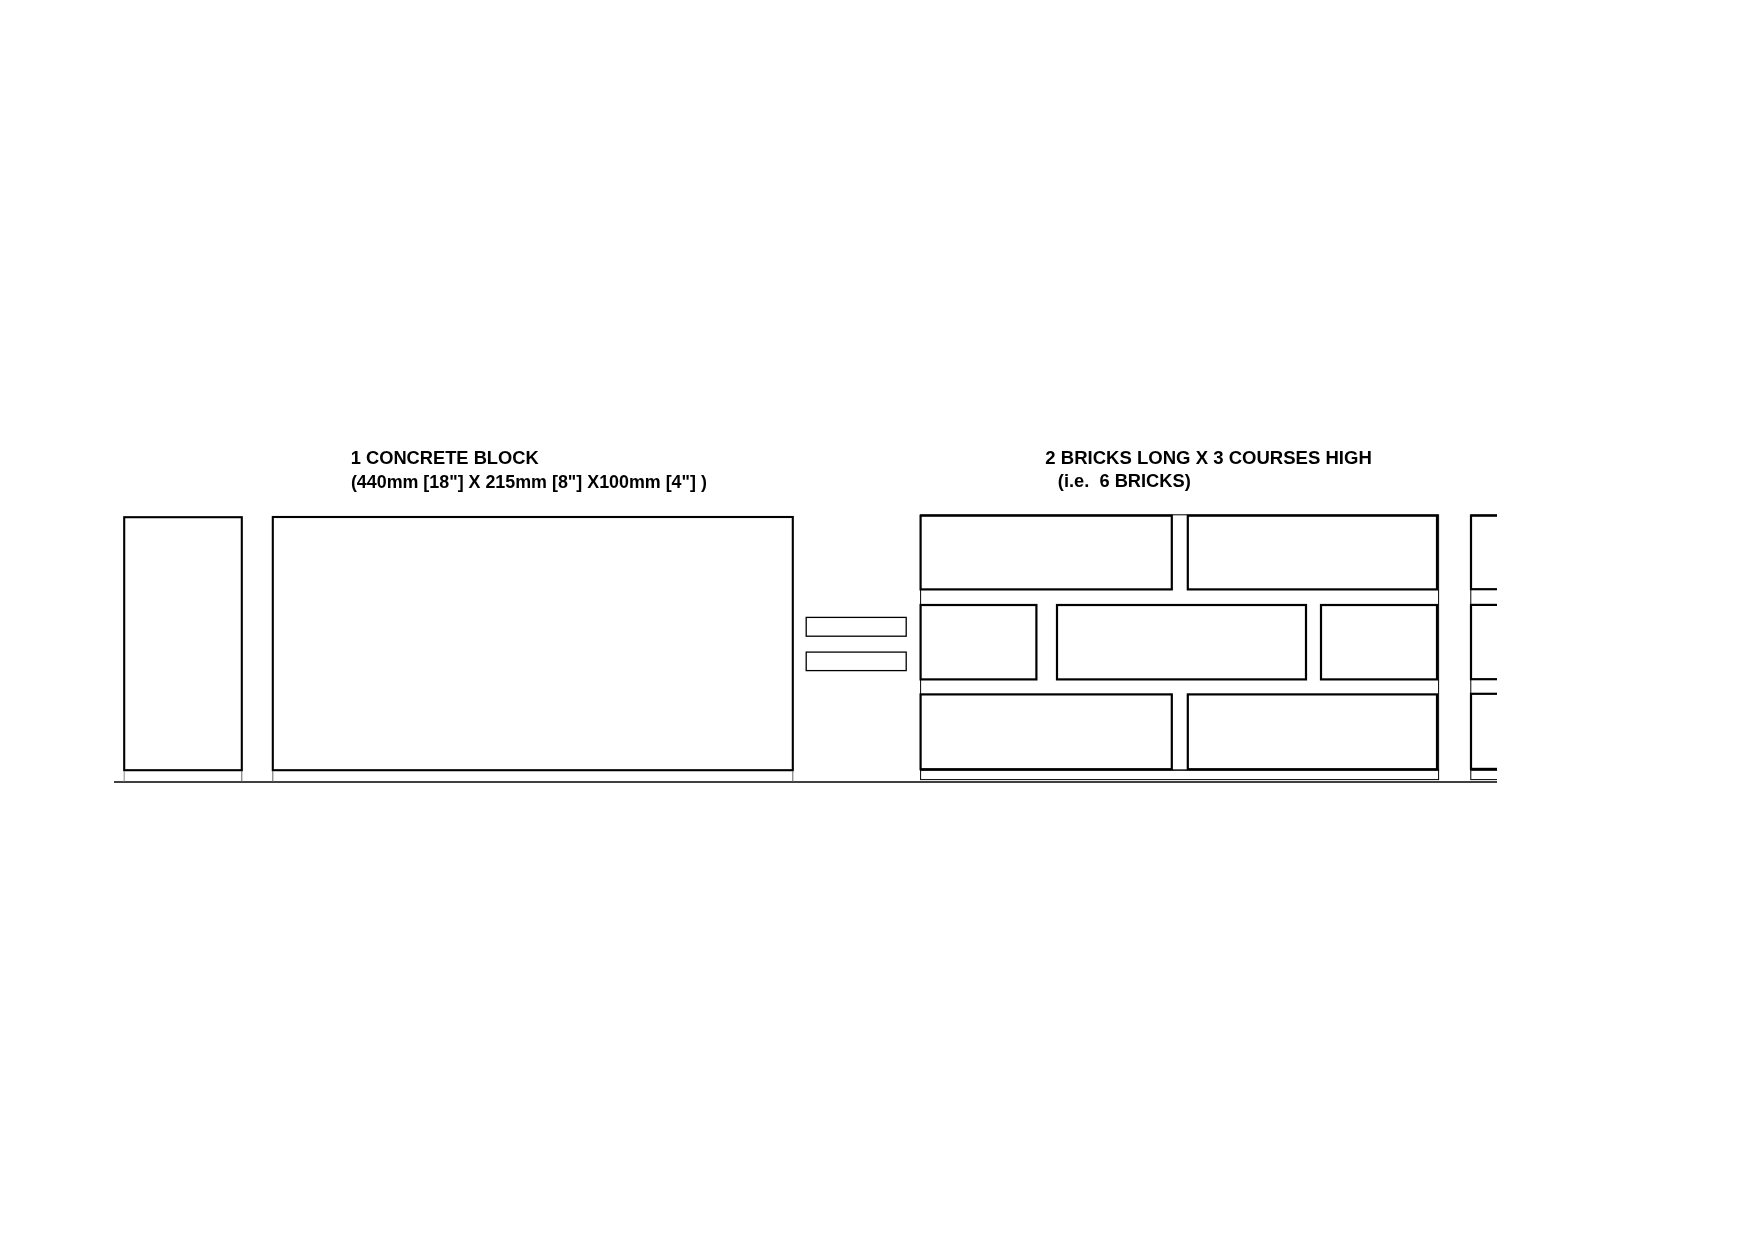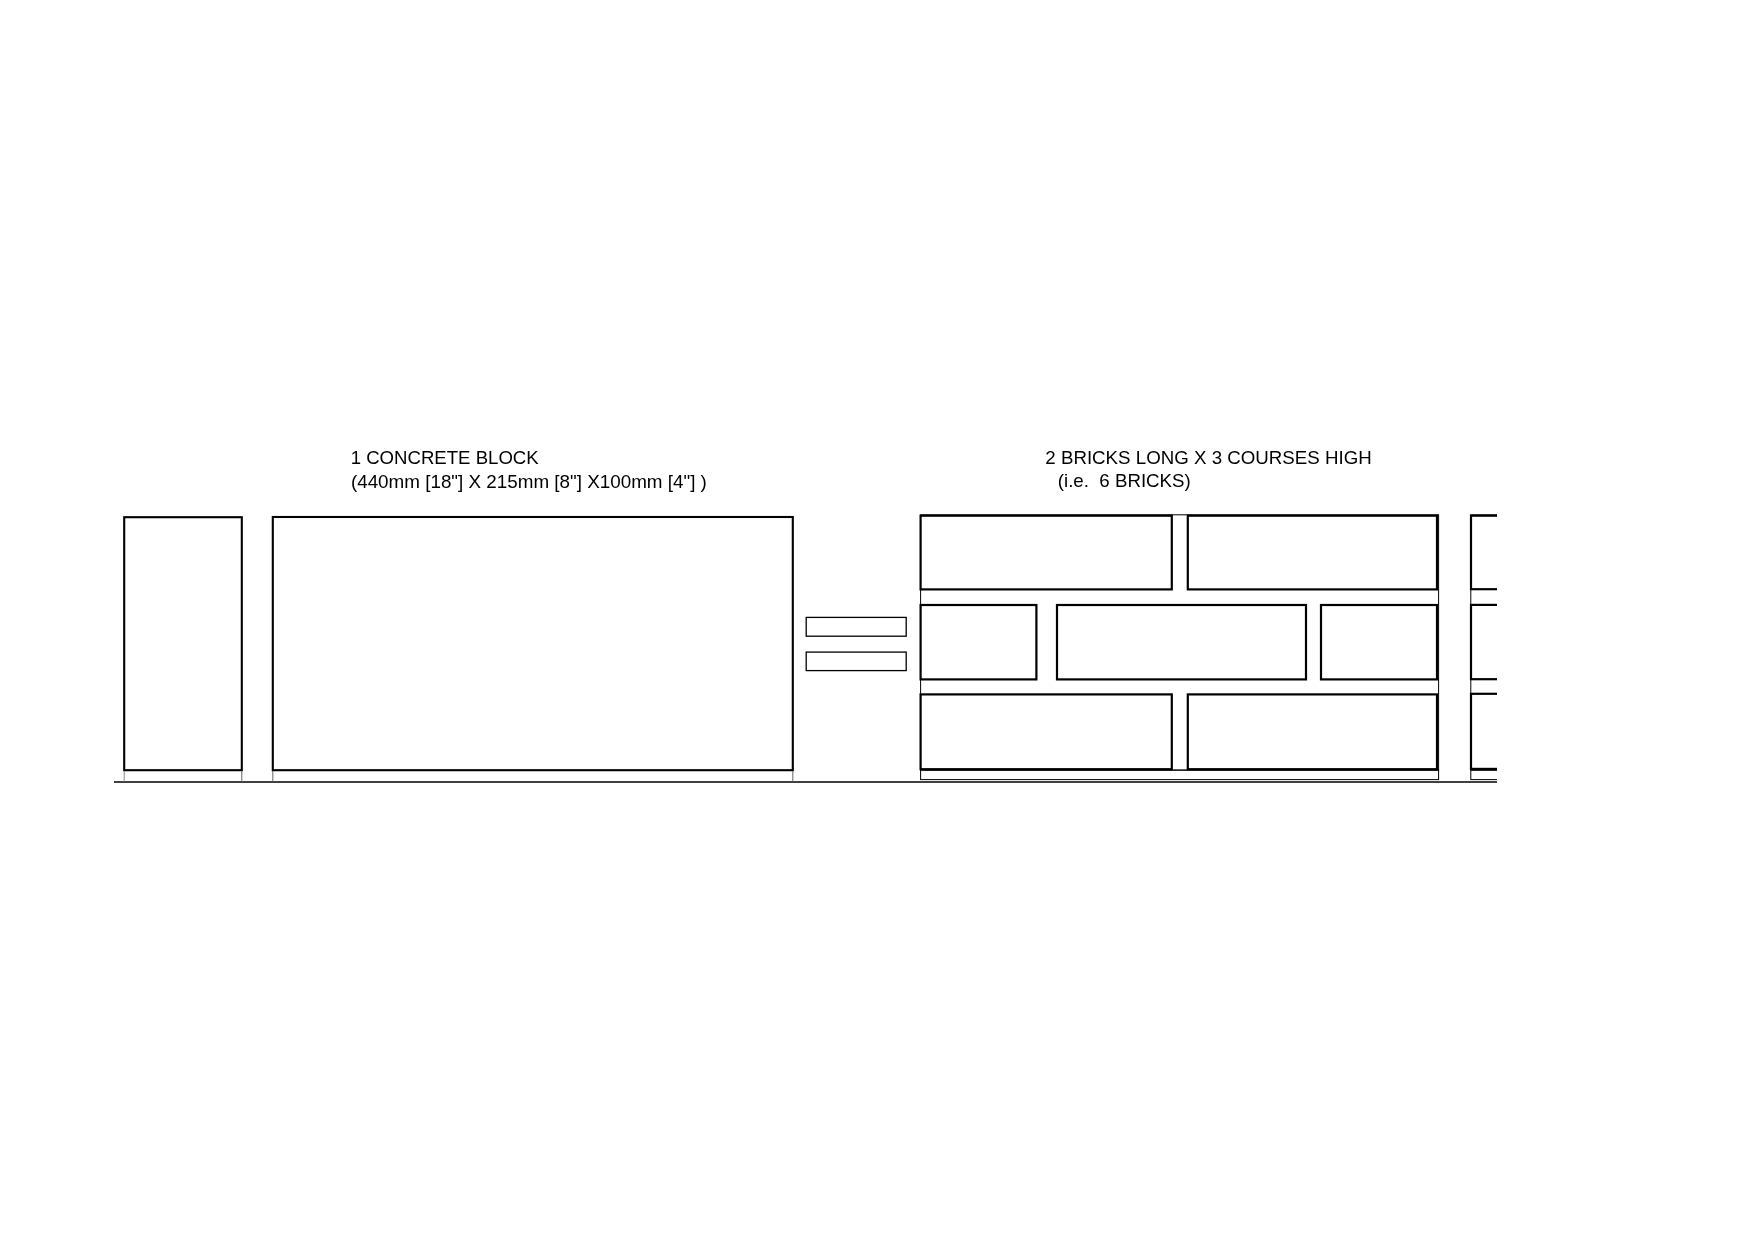--- a/index.html
+++ b/index.html
@@ -1,16 +1,16 @@
 <!DOCTYPE html>
 <html><head>
 <meta charset="utf-8">
 <style>
   html,body{margin:0;padding:0;background:#ffffff;}
-  .page{position:relative;width:1497px;height:1240px;background:#ffffff;overflow:hidden;}
+  .page{position:relative;width:1497px;height:1240px;background:#ffffff;overflow:hidden;font-weight:bold;}
   svg{display:block;}
   text{font-family:"Liberation Sans", sans-serif;fill:#000000;}
 </style>
 </head>
 <body>
 
 <div class="page">
 <svg width="1755" height="1240" viewBox="0 0 1755 1240" xmlns="http://www.w3.org/2000/svg">
 
   <rect x="0" y="0" width="1755" height="1240" fill="#ffffff"></rect>

